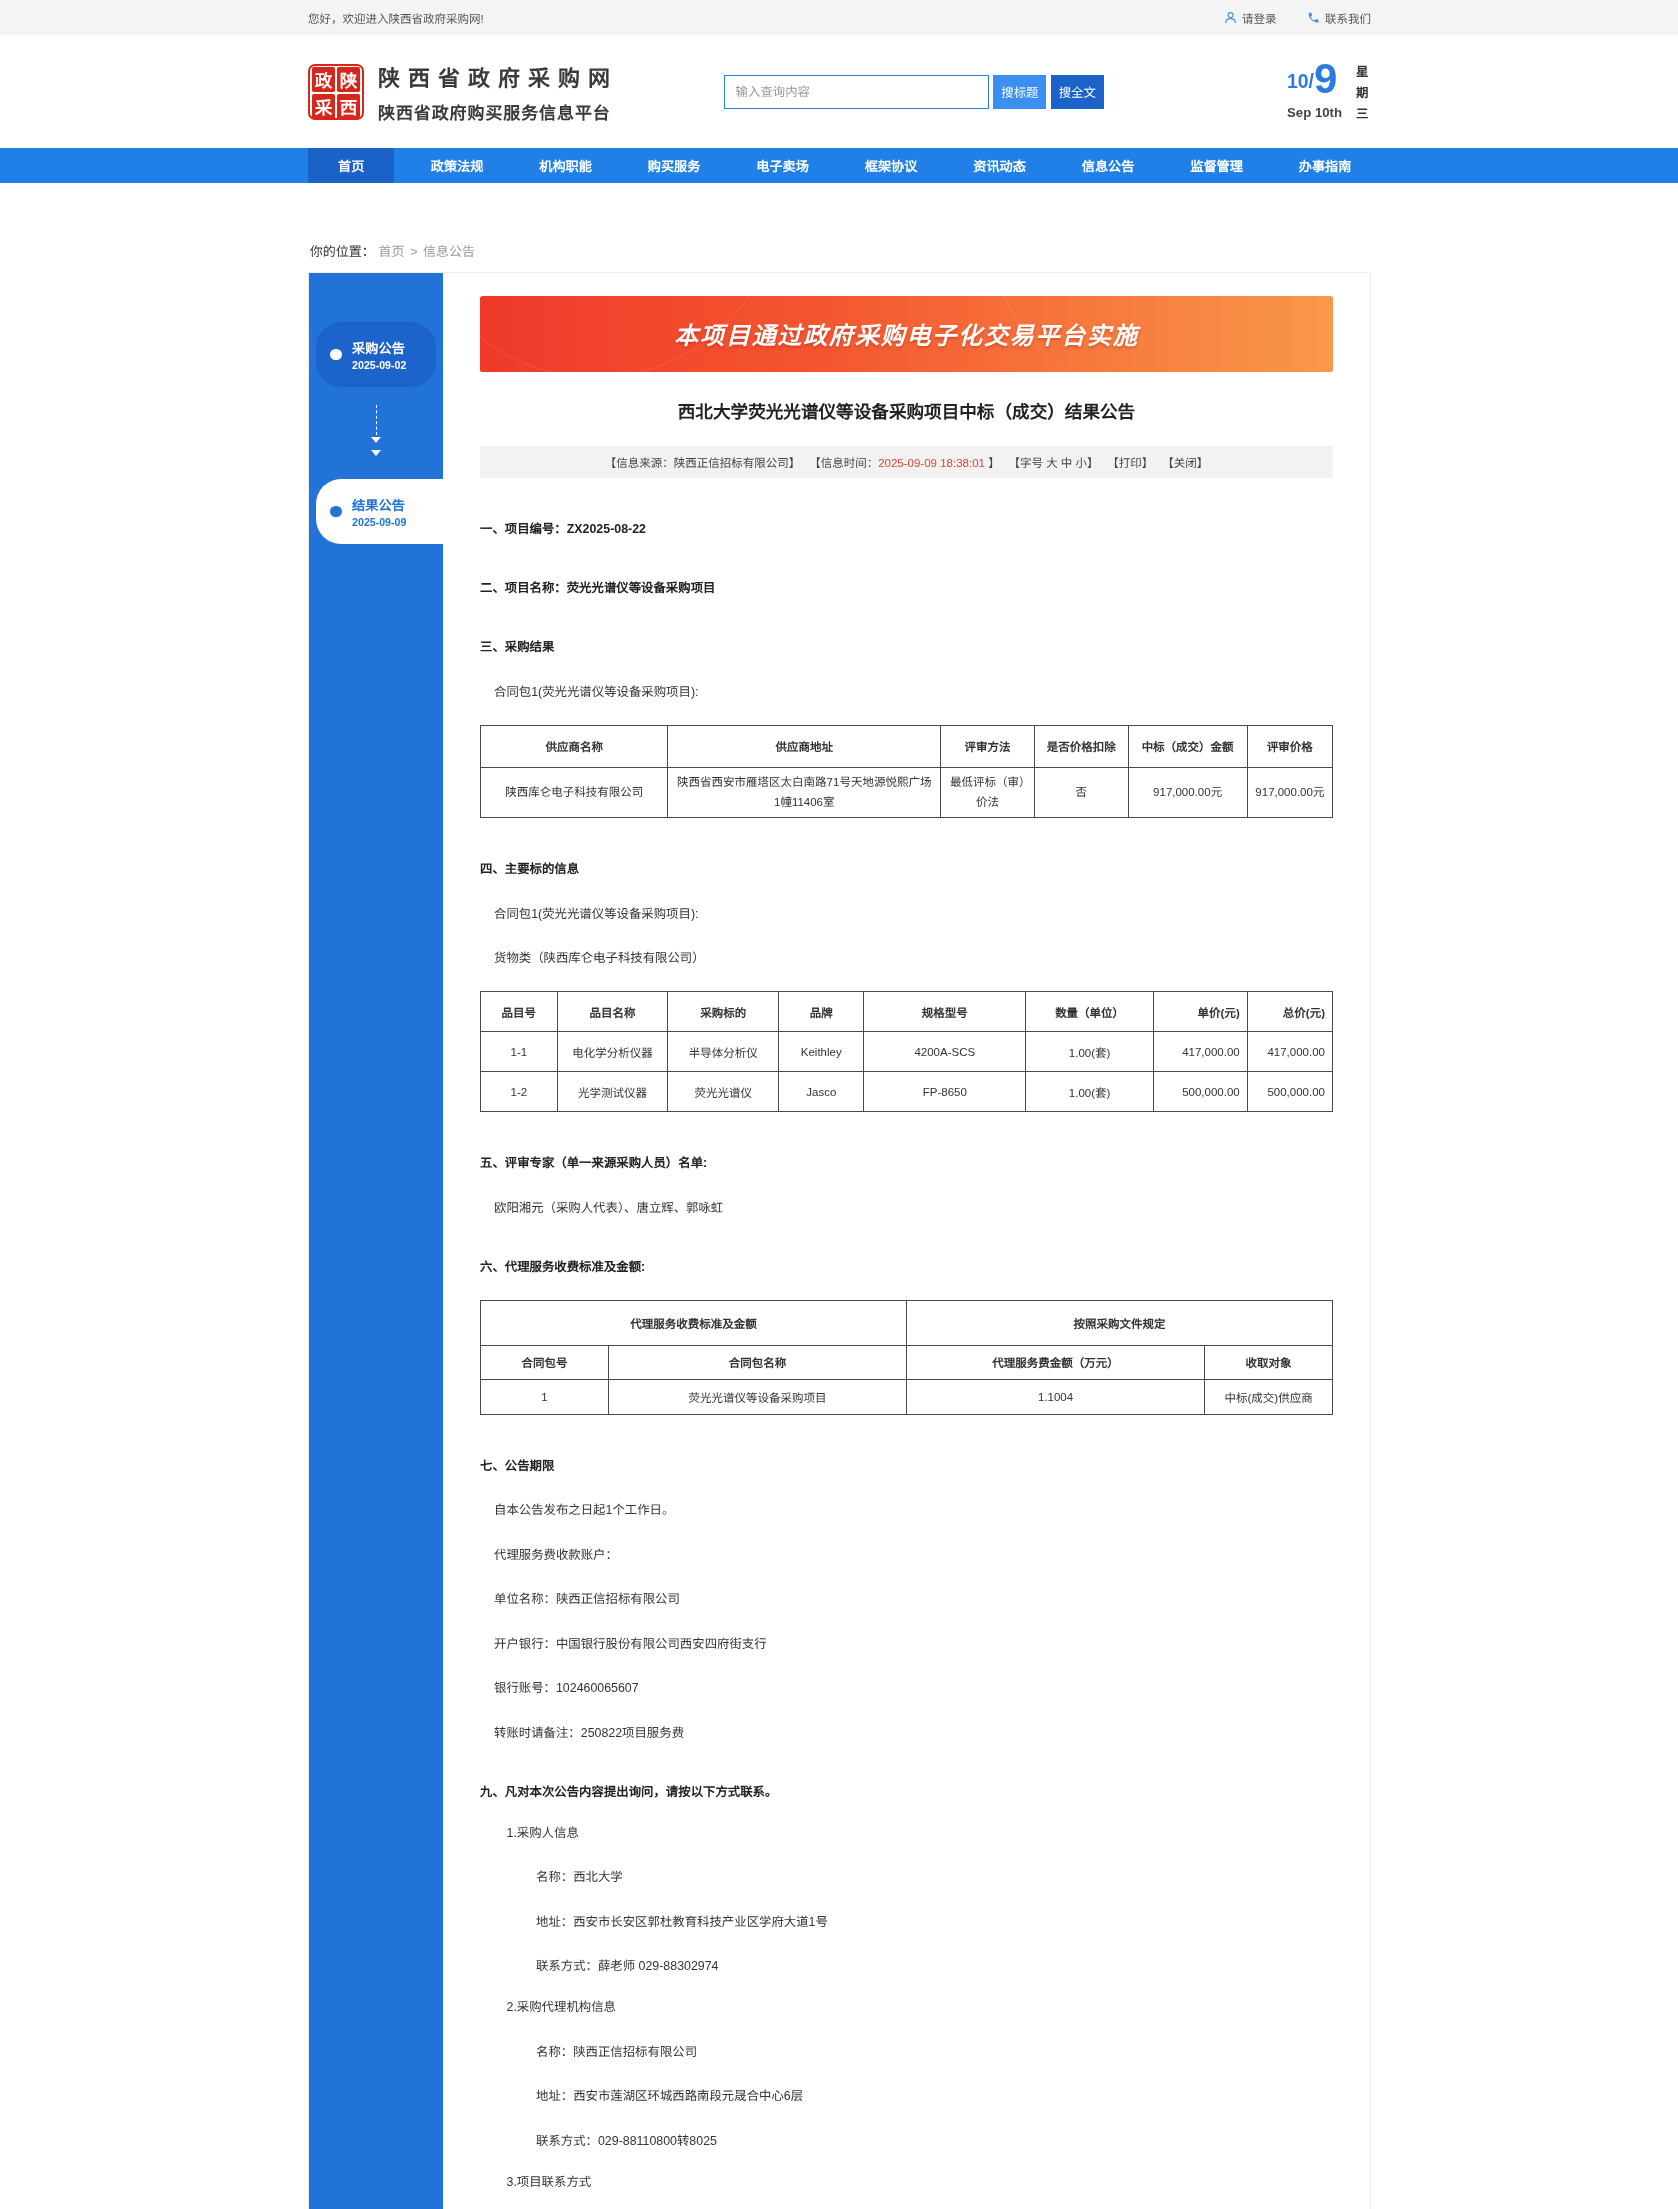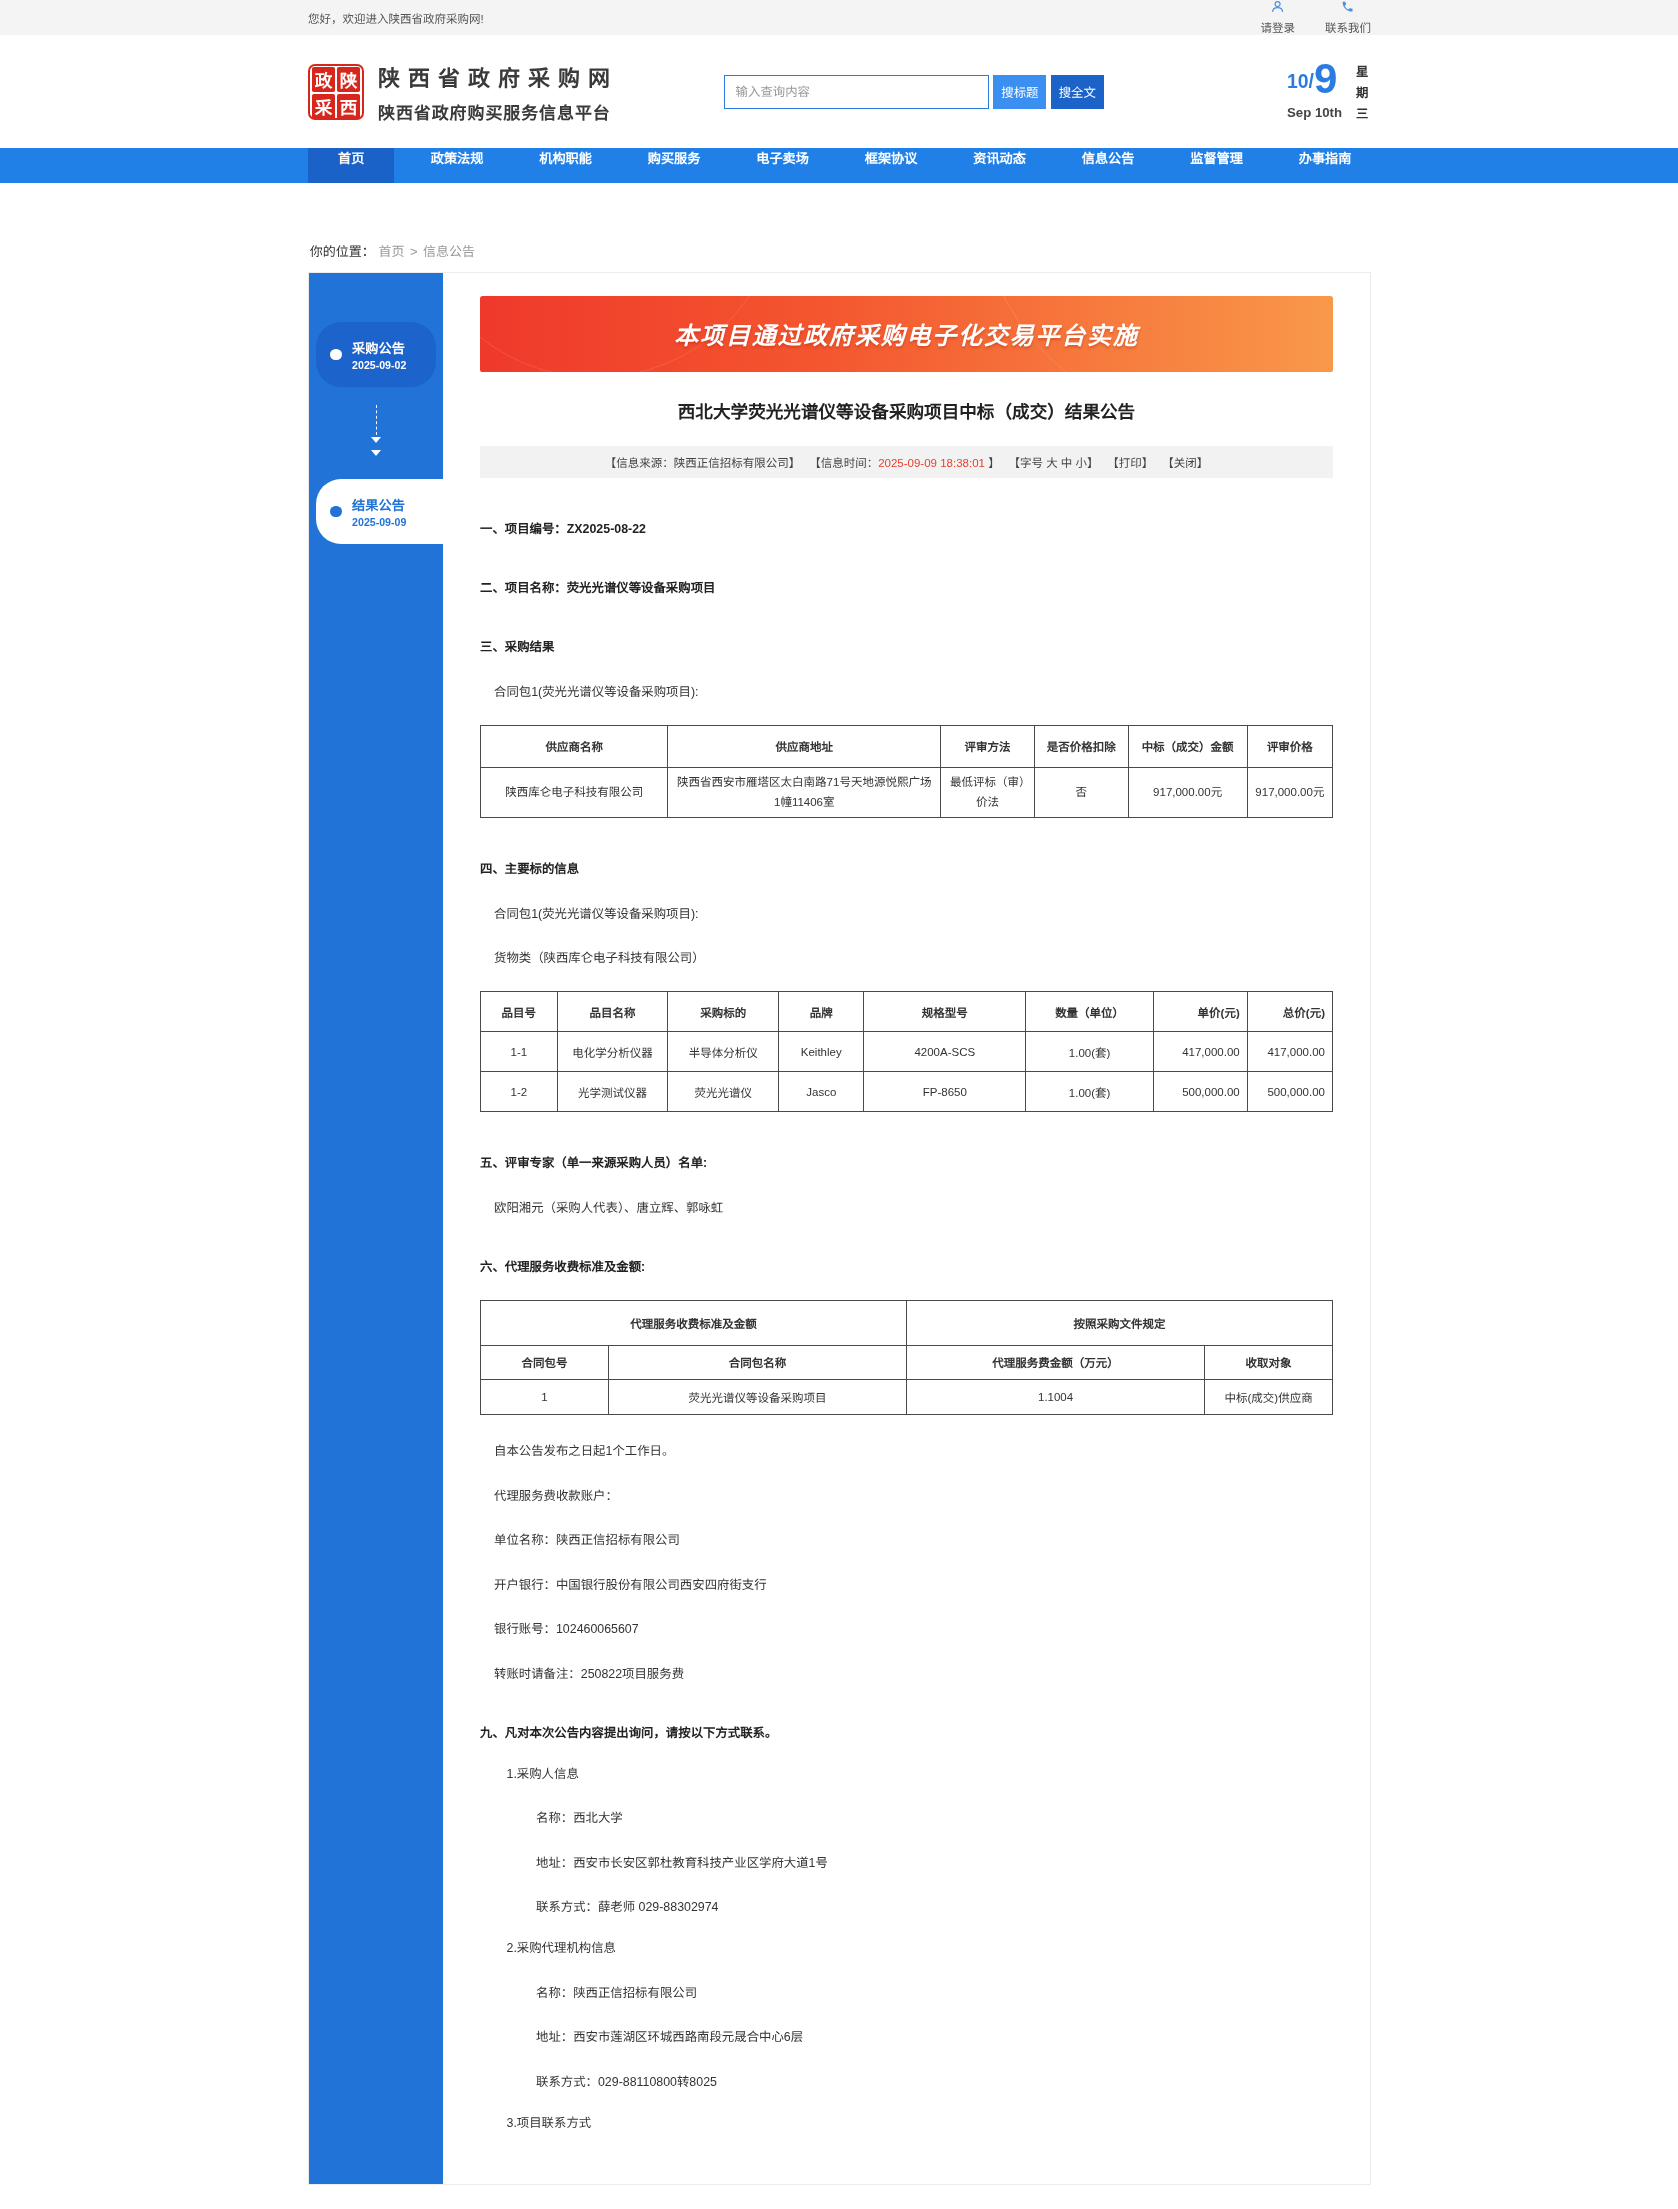--- a/index.html
+++ b/index.html
@@ -1,20 +1,20 @@
 <!DOCTYPE html>
 <html lang="zh-CN" style="font-size:14px"><head>
 <meta charset="utf-8">
 <style>
   * { margin:0; padding:0; box-sizing:border-box; }
   body {
     font-family:"Liberation Sans","DejaVu Sans",sans-serif;
     background:#fff; color:#333; width:1679px;
   }
-  a { text-decoration:none; color:inherit; cursor:pointer;flex-direction:column; }
+  a { text-decoration:none; color:inherit; cursor:pointer; }
   .container { width:1063px; margin:0 auto; }
 
   
   .topbar { background:#f4f4f4; height:35px; font-size:11.5px; color:#555; }
   .topbar-inner { display:flex; justify-content:space-between; align-items:center; height:35px; }
   .topbar-right { display:flex; gap:30px; align-items:center; }
   .topbar-link { display:flex; align-items:center; gap:5.3px; color:#555; }
   .topbar-link svg { display:block; }
 
   
@@ -341,20 +341,21 @@
       <tbody>
         <tr>
           <td>1</td>
           <td>荧光光谱仪等设备采购项目</td>
           <td>1.1004</td>
           <td>中标(成交)供应商</td>
         </tr>
       </tbody>
     </table>
 
+    <div class="section-h">七、公告期限</div>
     <p class="para">自本公告发布之日起1个工作日。</p>
 
     <p class="para">代理服务费收款账户：</p>
     <p class="para">单位名称：陕西正信招标有限公司</p>
     <p class="para">开户银行：中国银行股份有限公司西安四府街支行</p>
     <p class="para">银行账号：102460065607</p>
     <p class="para">转账时请备注：250822项目服务费</p>
 
     <div class="section-h">九、凡对本次公告内容提出询问，请按以下方式联系。</div>
 

